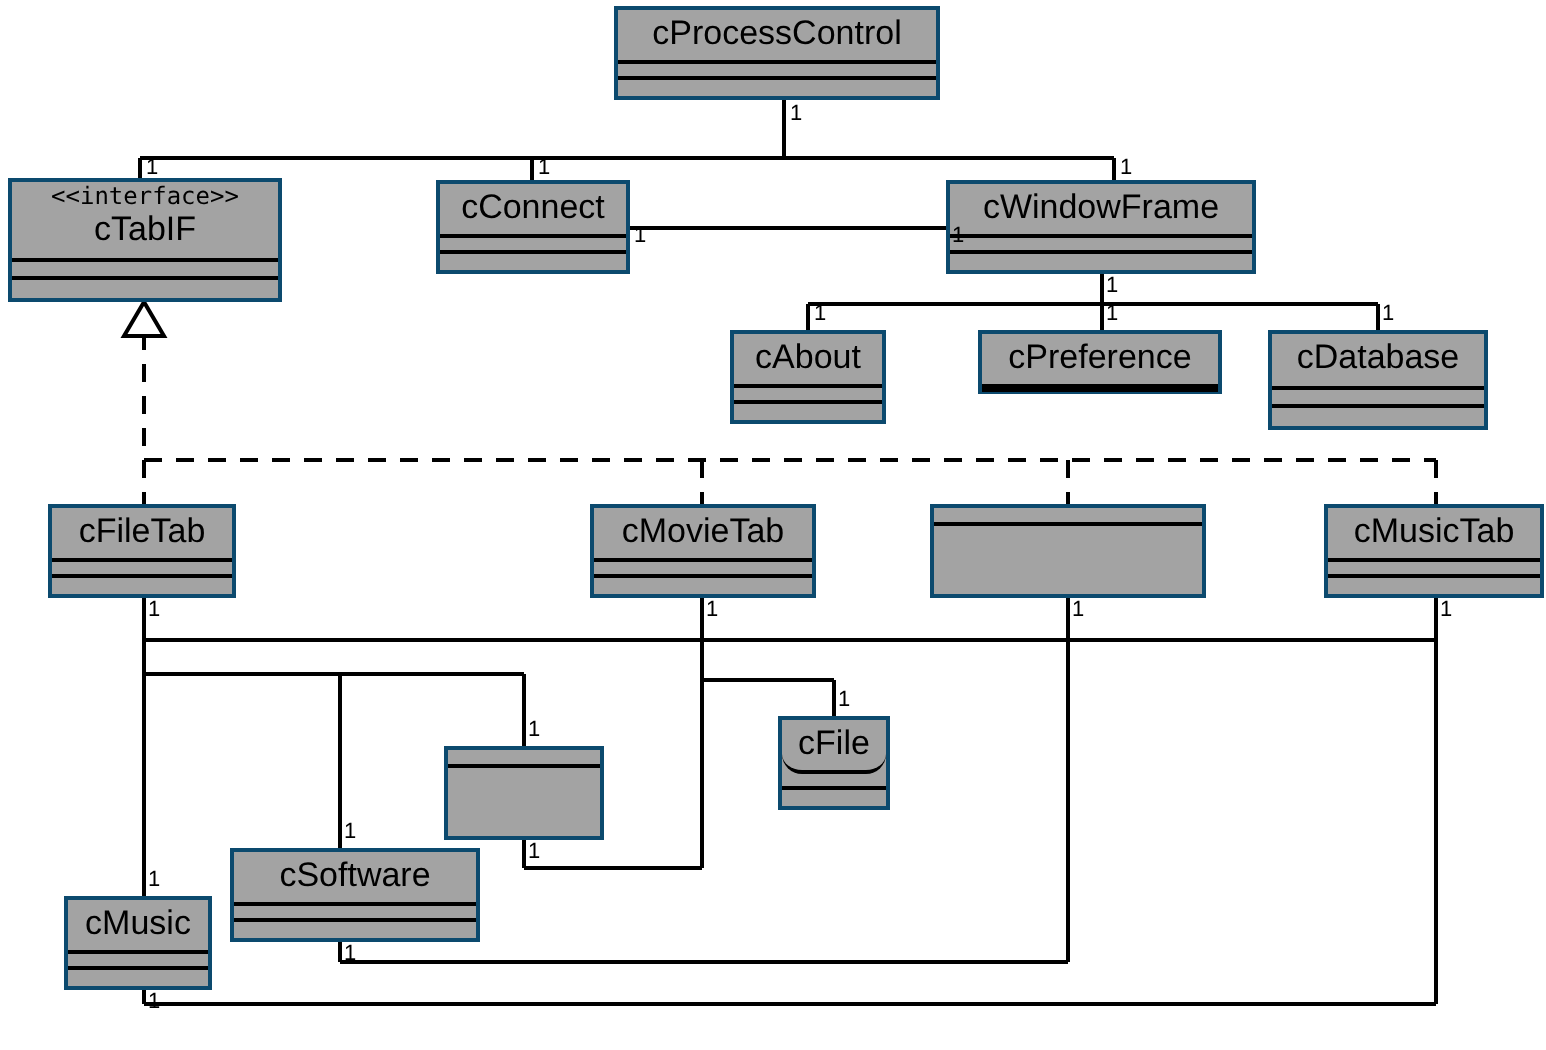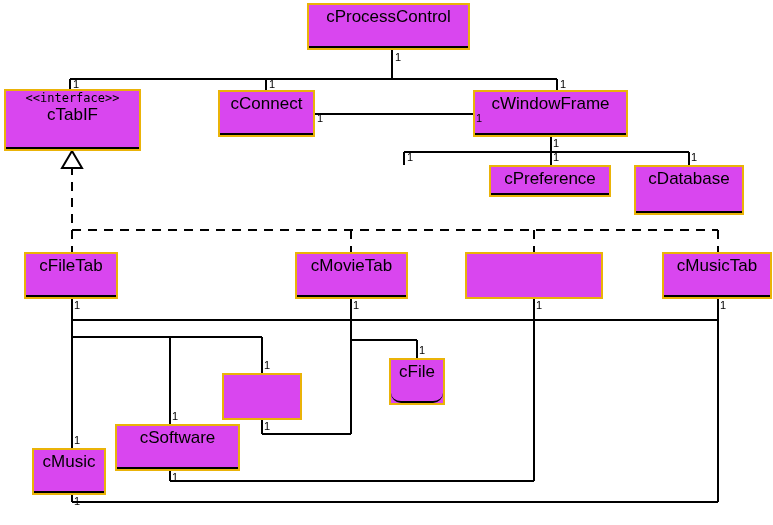--- a/index.html
+++ b/index.html
@@ -25,24 +25,24 @@
   }
   #node-layer {
     position: absolute;
     left: 0; top: 0;
     width: 773px;
     height: 525px;
   }
   .uml-class {
     position: absolute;
     box-sizing: border-box;
-    border: 2px solid #eab308;
-    background: #d946ef;
+    border: 2px solid #0c4a6e;
+    background: #a3a3a3;
     display: flex;
-    flex-direction: row;
+    flex-direction: column;
   }
   .uml-name-compartment {
     box-sizing: border-box;
     border-bottom: 2px solid #000000;
     text-align: center;
     color: #000000;
     font-size: 17px;
     line-height: 1.05;
     padding: 2px 6px 3px 6px;
     white-space: nowrap;
@@ -148,20 +148,27 @@
         <div class="uml-attr-compartment"></div>
         <div class="uml-op-compartment"></div>
       </div>
       <div class="uml-class" style="left: 473px; top: 90px; width: 155px; height: 47px;">
         <div class="uml-name-compartment" style="flex: 1 1 auto;">
           <span class="uml-classname">cWindowFrame</span>
         </div>
         <div class="uml-attr-compartment"></div>
         <div class="uml-op-compartment"></div>
       </div>
+      <div class="uml-class" style="left: 365px; top: 165px; width: 78px; height: 47px;">
+        <div class="uml-name-compartment" style="flex: 1 1 auto;">
+          <span class="uml-classname">cAbout</span>
+        </div>
+        <div class="uml-attr-compartment"></div>
+        <div class="uml-op-compartment"></div>
+      </div>
       <div class="uml-class" style="left: 489px; top: 165px; width: 122px; height: 32px;">
         <div class="uml-name-compartment" style="flex: 1 1 auto;">
           <span class="uml-classname">cPreference</span>
         </div>
         <div class="uml-attr-compartment"></div>
         <div class="uml-op-compartment"></div>
       </div>
       <div class="uml-class" style="left: 634px; top: 165px; width: 110px; height: 50px;">
         <div class="uml-name-compartment" style="flex: 1 1 auto;">
           <span class="uml-classname">cDatabase</span>

